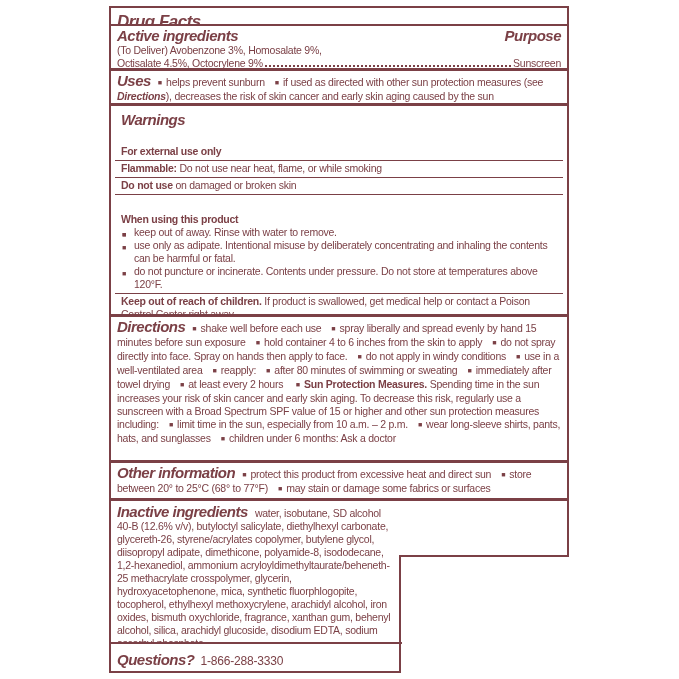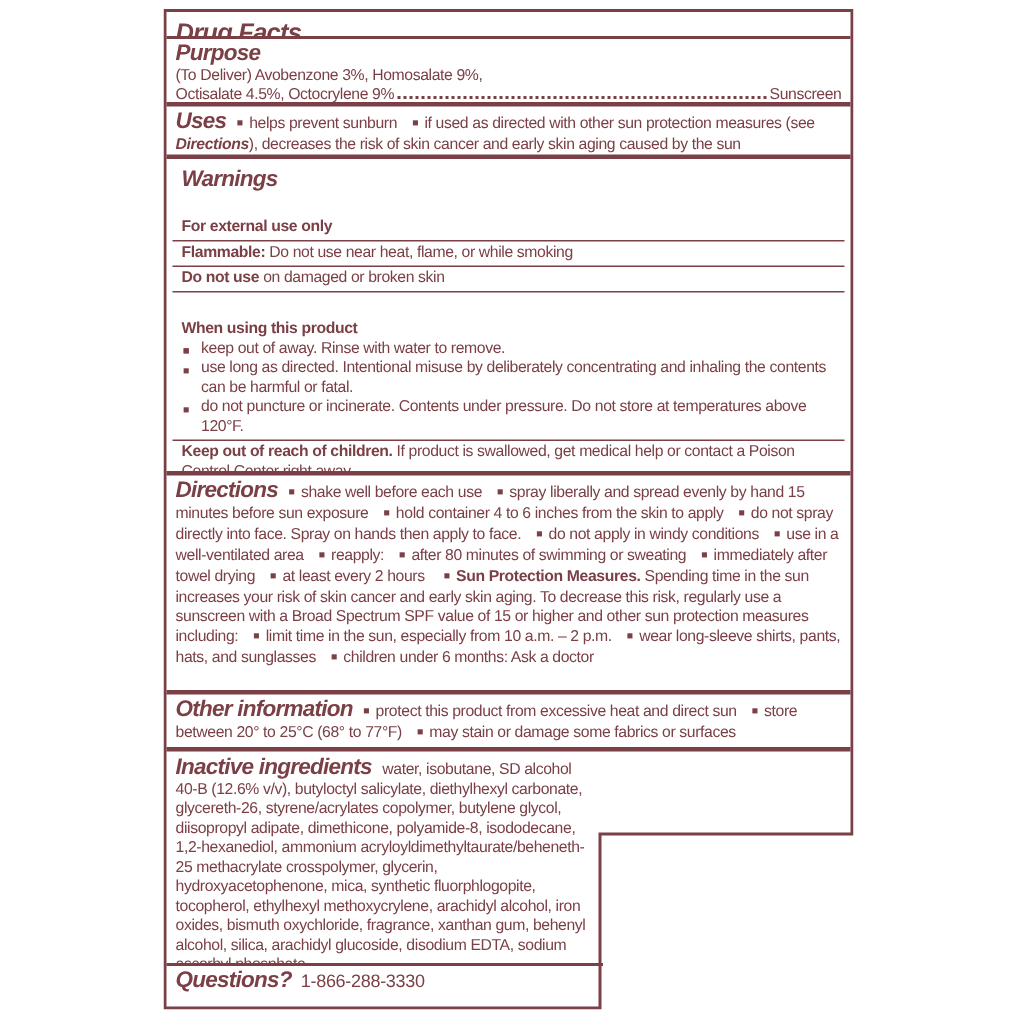--- a/index.html
+++ b/index.html
@@ -23,21 +23,21 @@
   .b{font-weight:bold;margin-top:17px;}
   .bi{font-weight:bold;font-style:italic;}
 
   .sec-title{height:18px;padding-top:4px;}
   .sec-active{height:45px;}
   .sec-uses{height:35px;}
   .sec-warnings{height:211px;padding:4px;}
   .sec-directions{height:146px;}
   .sec-other{height:38px;}
   .sec-inactive{height:141px;padding-top:2px;}
-  .sec-questions{height:29px;width:291px;border-top:2px solid #7b4046;padding-top:1px;}
+  .sec-questions{height:29px;width:291px;border-top:2px solid #7b4046;padding-top:7px;}
 
   .row{display:flex;align-items:baseline;}
   .row .grow{flex:1;}
   .dots{flex:1;border-bottom:2px dotted #7b4046;margin:0 2px 2px 2px;min-width:30px;}
 
   .flow{margin:0;}
   .sq{font-size:7px;font-style:normal;letter-spacing:0;position:relative;top:-1px;}
   .sq.g{margin-left:10px;margin-right:4px;}
   .sq.first{margin-left:0;margin-right:4px;}
 
@@ -59,20 +59,21 @@
   </svg>
 
   <div class="content">
 
     <div class="sec sec-title bb2">
       <span class="h1">Drug Facts</span>
     </div>
 
     <div class="sec sec-active bb3">
       <div class="row">
+        <span class="h2 grow">Active ingredients</span>
         <span class="h2">Purpose</span>
       </div>
       <div>(To Deliver) Avobenzone 3%, Homosalate 9%,</div>
       <div class="row" style="line-height:12px;">
         <span>Octisalate 4.5%, Octocrylene 9%</span>
         <span class="dots"></span>
         <span>Sunscreen</span>
       </div>
     </div>
 
@@ -90,21 +91,21 @@
       <div class="wrow">
         <span class="b">Flammable:</span><span> Do not use near heat, flame, or while smoking</span>
       </div>
       <div class="wrow">
         <span class="b">Do not use</span><span> on damaged or broken skin</span>
       </div>
       <div class="wrow">
         <div class="b">When using this product</div>
         <div class="bl"><span class="sq">■</span></div>
         <div class="bl"><span class="sq">■</span><span>keep out of away.  Rinse with water to remove.</span></div>
-        <div class="bl"><span class="sq">■</span><span>use long as directed. Intentional misuse by deliberately concentrating and inhaling the contents can be harmful or fatal.</span></div>
+        <div class="bl"><span class="sq">■</span><span>use only as adipate. Intentional misuse by deliberately concentrating and inhaling the contents can be harmful or fatal.</span></div>
         <div class="bl"><span class="sq">■</span><span>do not puncture or incinerate. Contents under pressure. Do not store at temperatures above 120°F.</span></div>
       </div>
       <div class="wrow">
         <span class="b">Keep out of reach of children.</span><span> If product is swallowed, get medical help or contact a Poison Control Center right away.</span>
       </div>
       <div class="wrow">
         <span class="b">Stop use and ask a doctor if</span><span> rash occurs</span>
       </div>
     </div>
 

